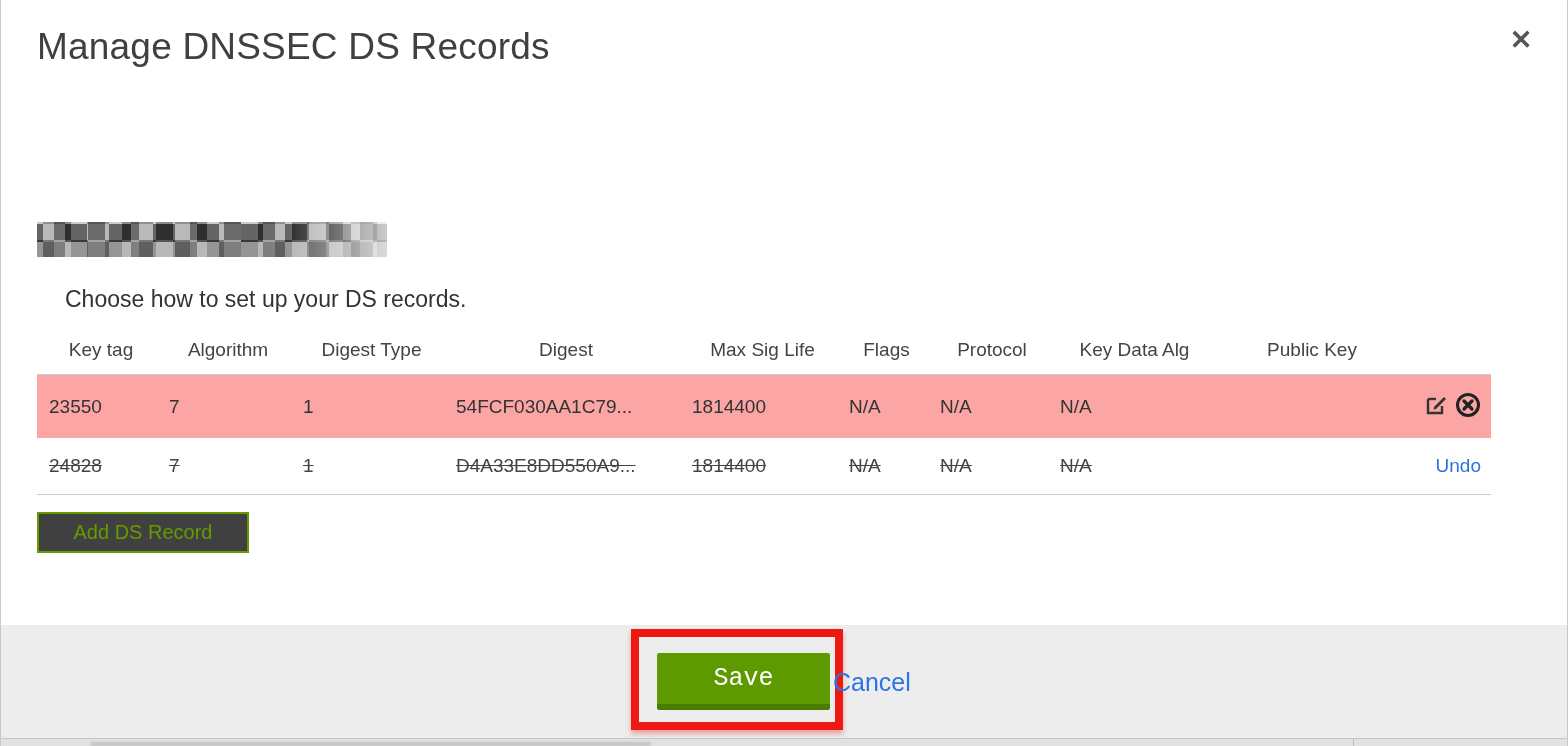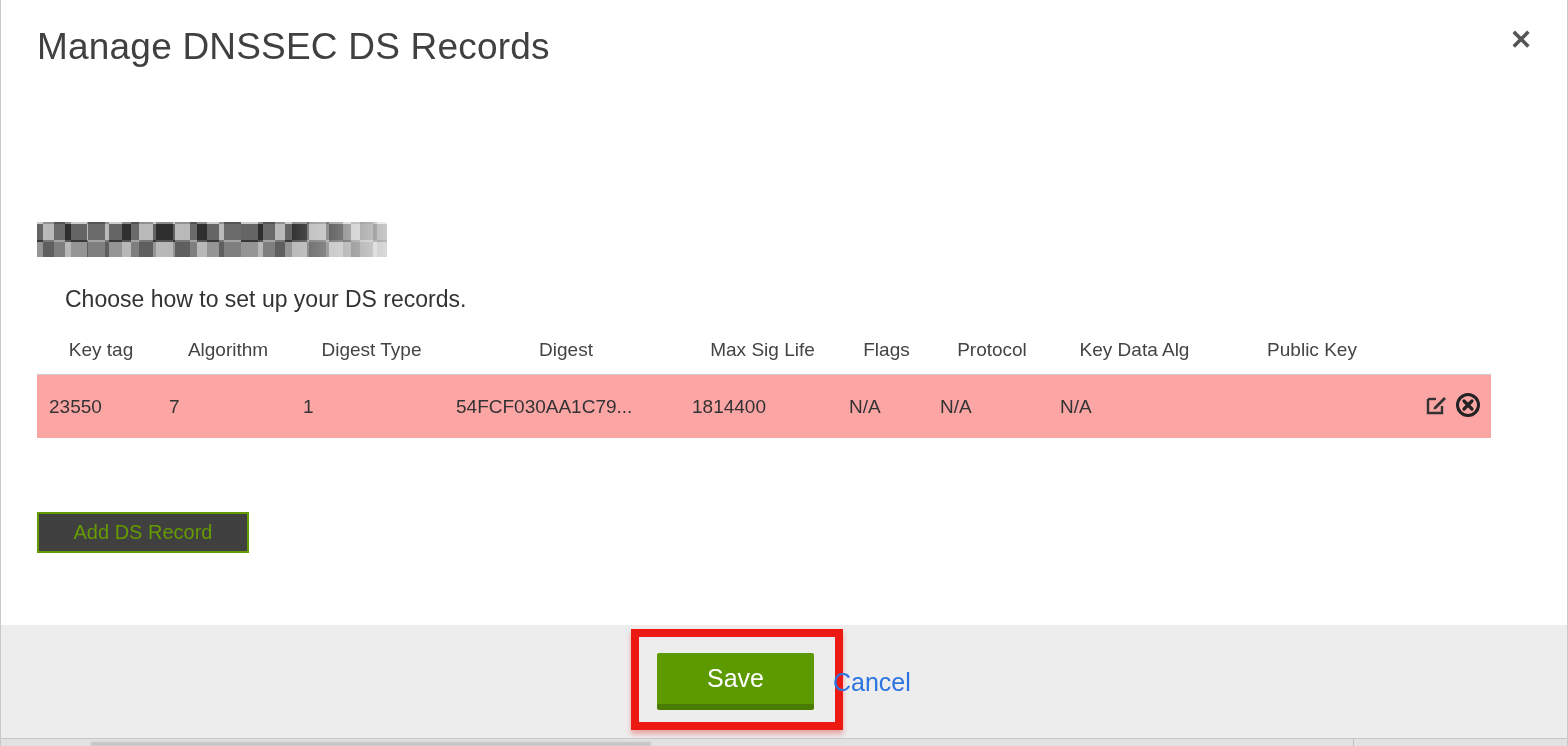--- a/index.html
+++ b/index.html
@@ -97,25 +97,25 @@
   }
   .annotation-box {
     position:absolute; left:630px; top:629px;
     width:212px; height:101px;
     border:8px solid #ec1a12;
     box-shadow:0 4px 5px rgba(220,30,20,0.35);
     pointer-events:none;
   }
   .save-btn {
     position:absolute; left:656px; top:653px;
-    width:157px; height:57px;
+    width:173px; height:57px;
     background:#5d9a00;
     border:none; border-bottom:6px solid #4a7c00;
     border-radius:2px;
-    color:#ffffff; font-size:25px; font-family:Liberation Sans, sans-serif;
+    color:#ffffff; font-size:25px; font-family:Liberation Mono, monospace;
     cursor:pointer;
   }
   .cancel-link {
     position:absolute; left:832px; top:668px;
     font-size:25px;
   }
 
   
   .bottom-strip {
     position:absolute; left:0; top:738px;
@@ -195,20 +195,34 @@
         <button class="icon-btn">
           <span>
             <svg width="26" height="26" viewBox="0 0 26 26" fill="none">
               <circle cx="13" cy="13" r="10.5" stroke="#222" stroke-width="3"></circle>
               <path d="M9 9 L17 17 M17 9 L9 17" stroke="#222" stroke-width="3.2" stroke-linecap="round"></path>
             </svg>
           </span>
         </button>
       </td>
     </tr>
+    <tr class="row-deleted">
+      <td class="cell-strike">24828</td>
+      <td class="cell-strike">7</td>
+      <td class="cell-strike">1</td>
+      <td class="cell-strike">D4A33E8DD550A9...</td>
+      <td class="cell-strike">1814400</td>
+      <td class="cell-strike">N/A</td>
+      <td class="cell-strike">N/A</td>
+      <td class="cell-strike">N/A</td>
+      <td class="cell-strike"></td>
+      <td class="actions-cell">
+        <button class="undo-link">Undo</button>
+      </td>
+    </tr>
   </tbody>
 </table>
 
 <button class="add-btn">Add DS Record</button>
 
 <div class="modal-footer"></div>
 
 <div class="annotation-box"></div>
 
 <button class="save-btn">Save</button>

